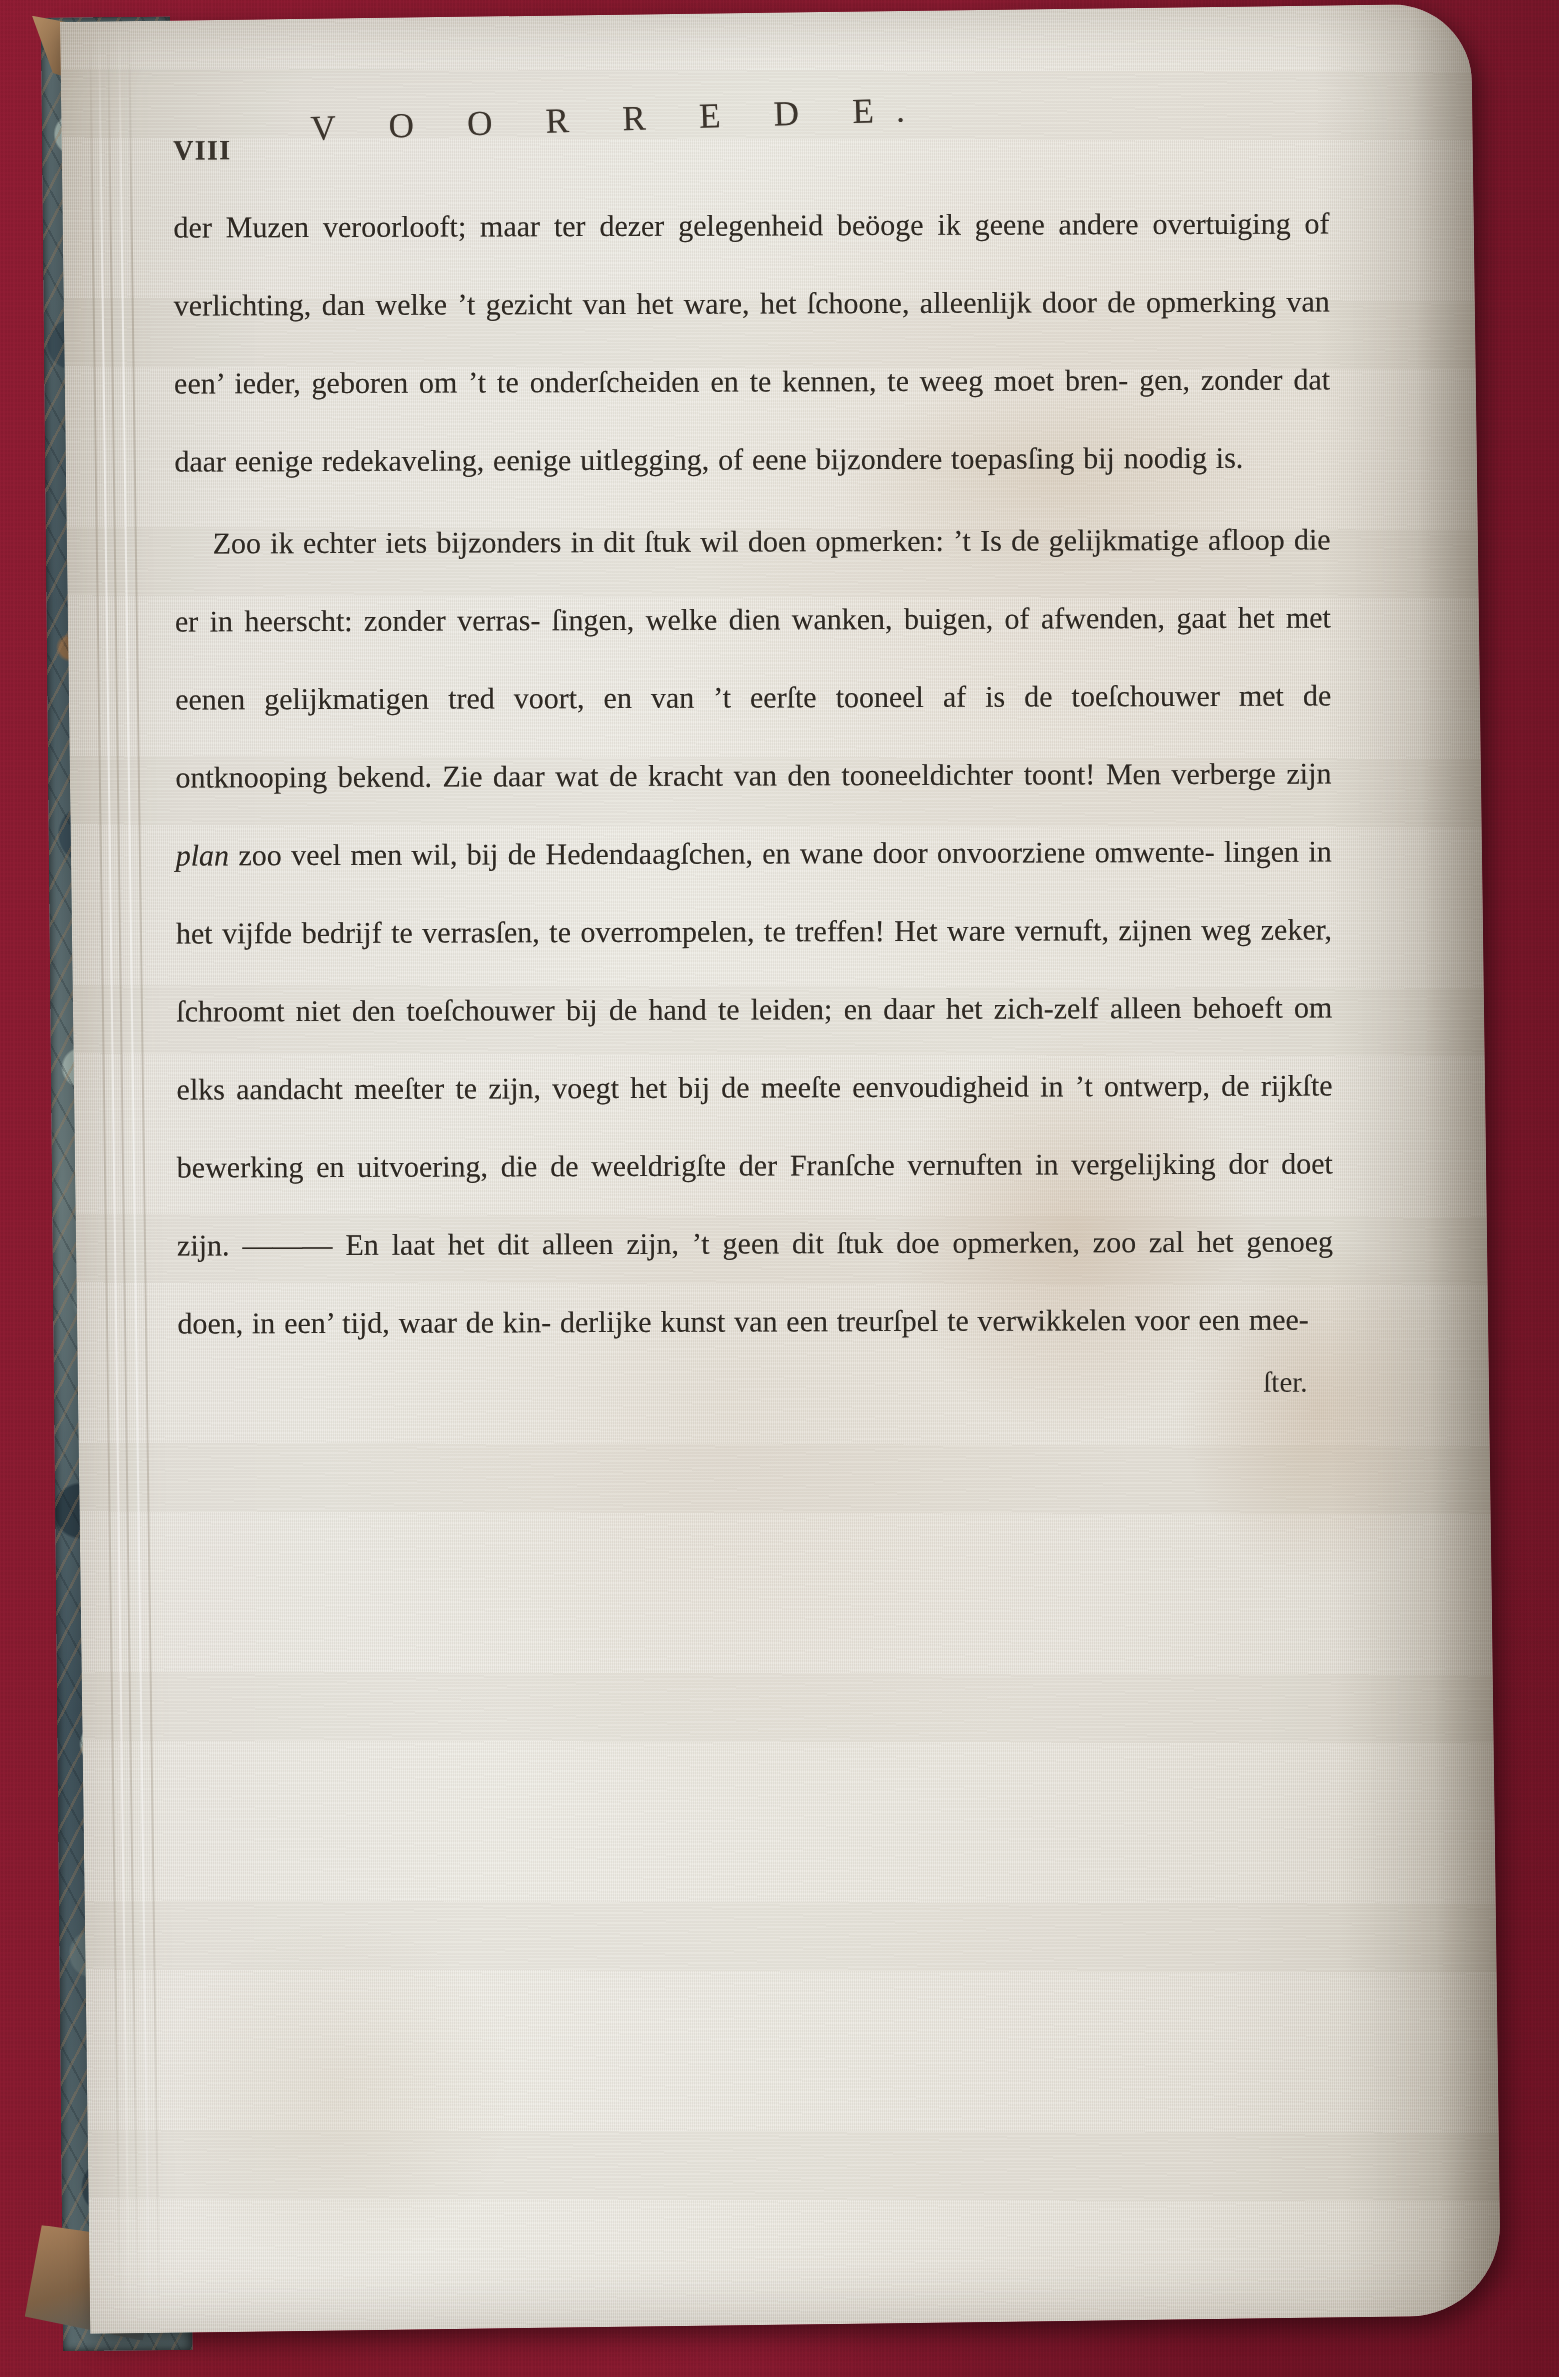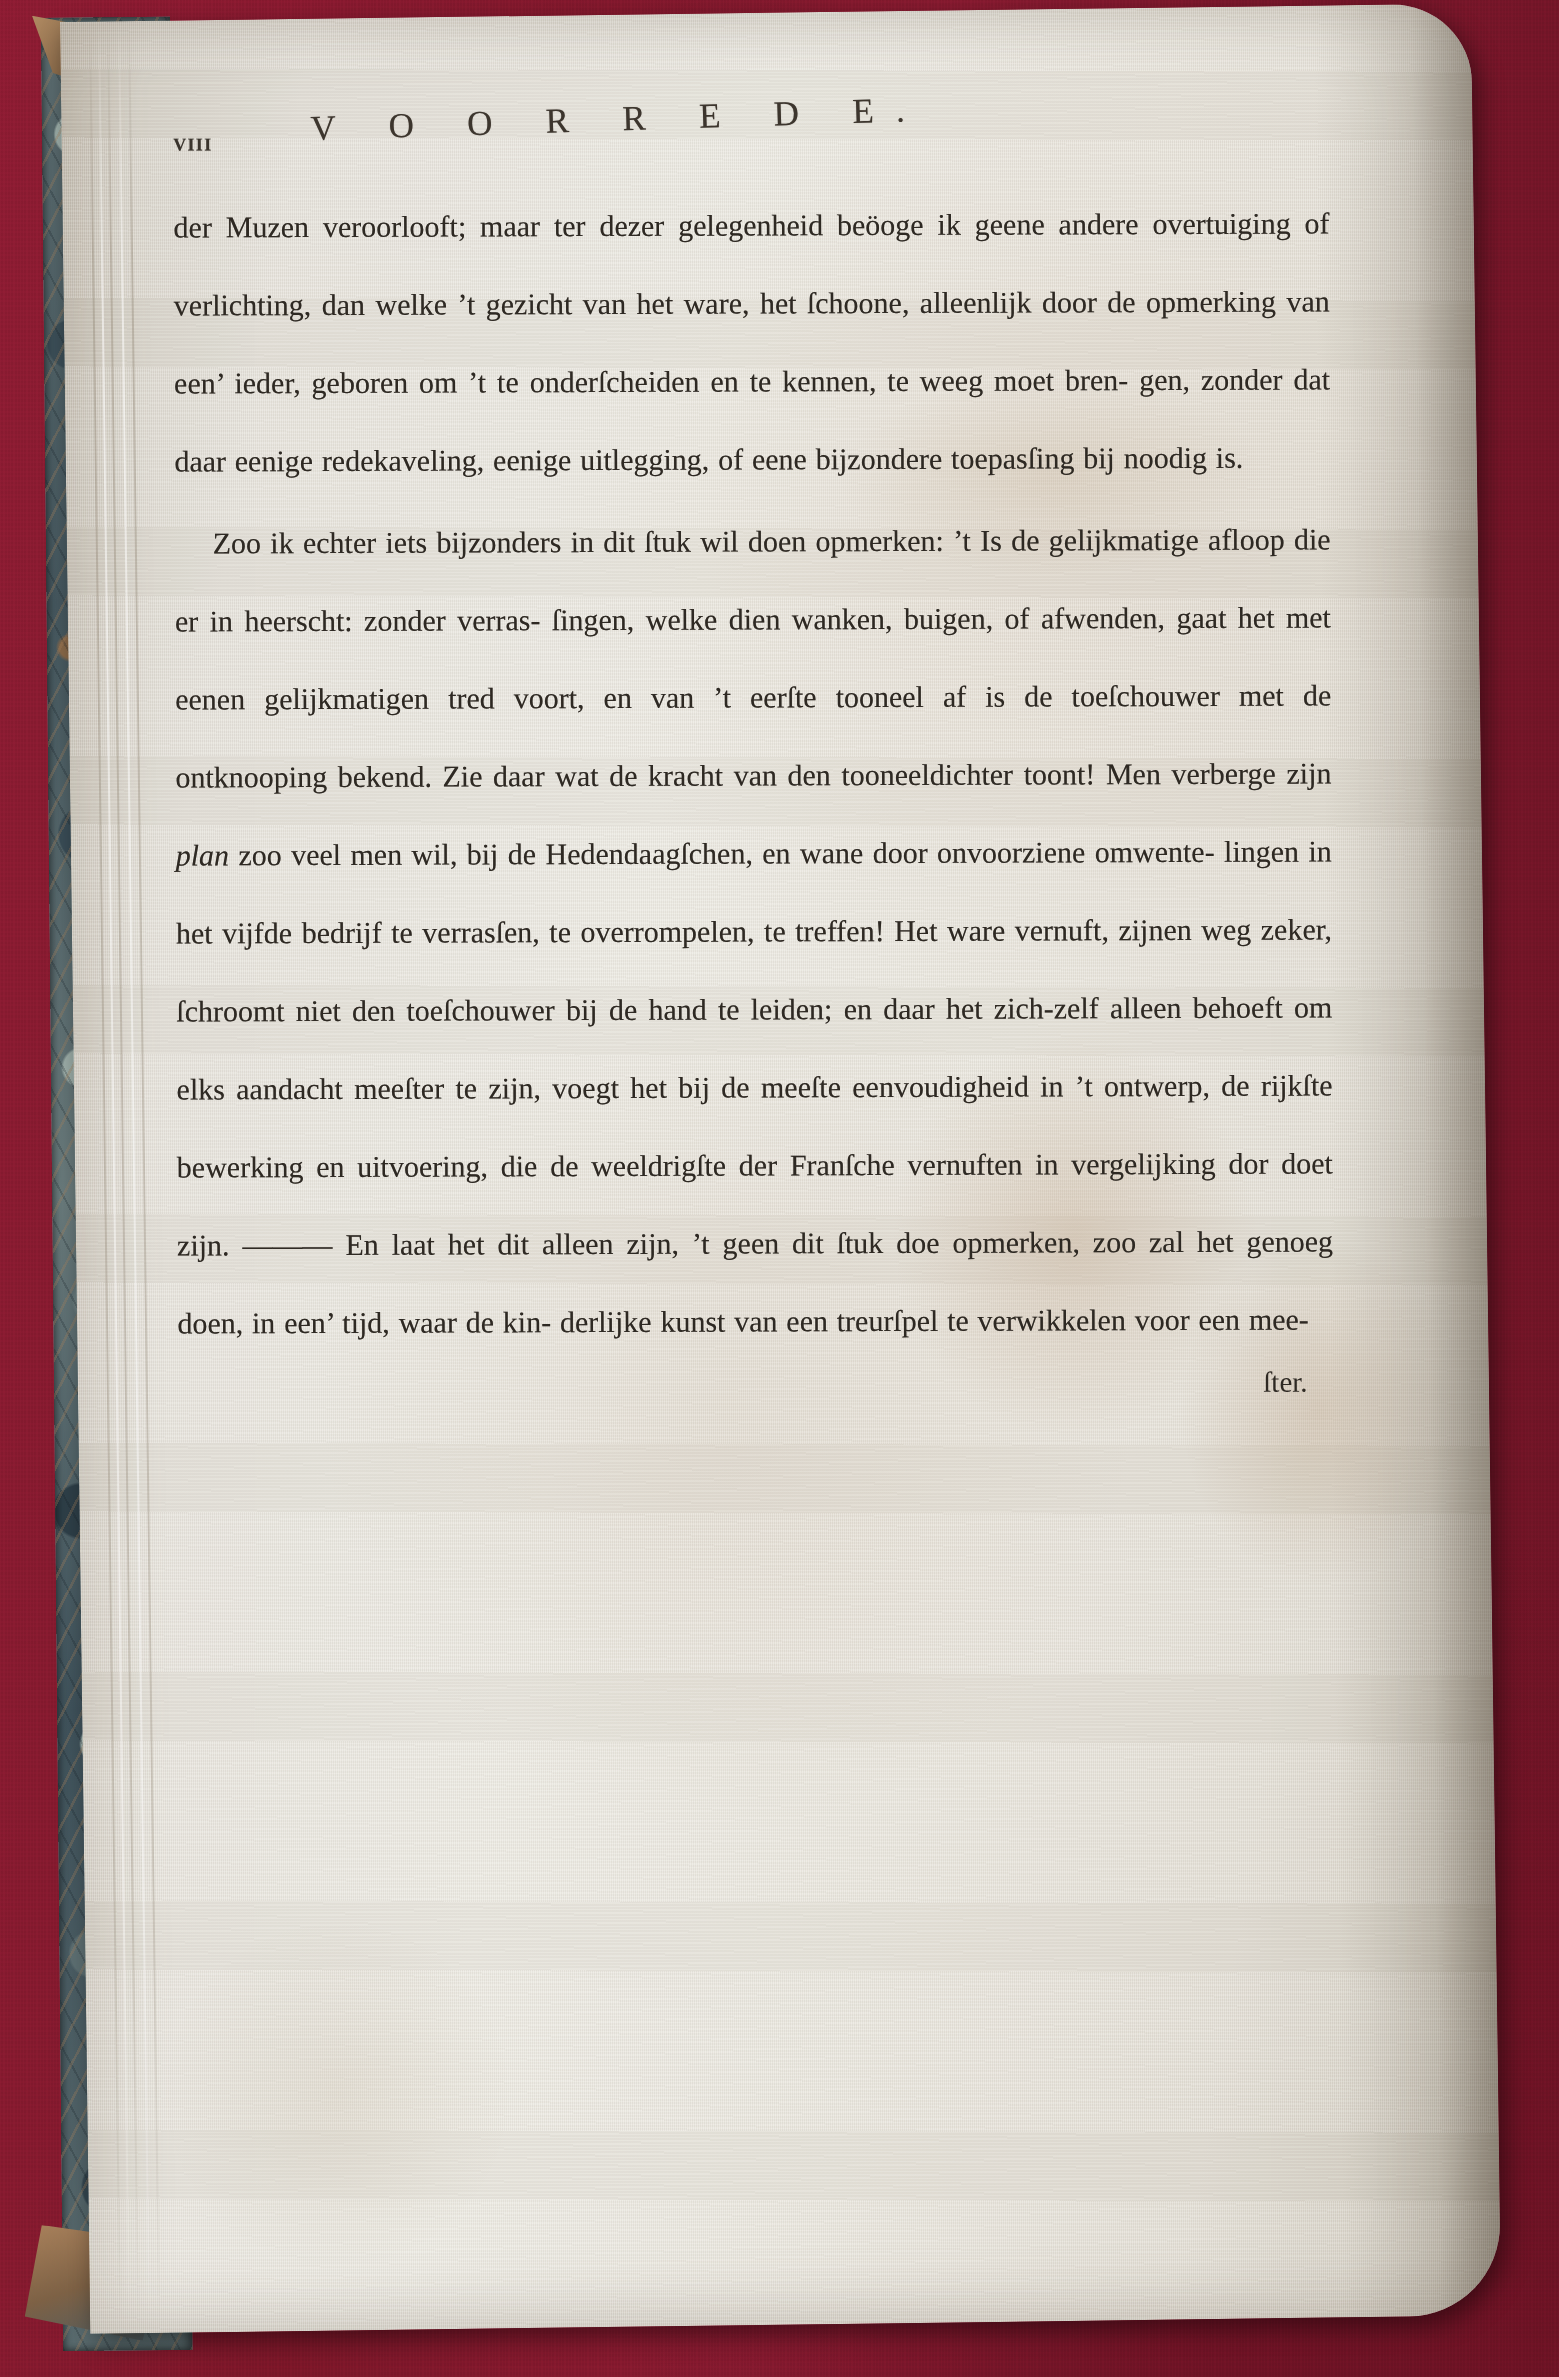--- a/index.html
+++ b/index.html
@@ -119,21 +119,21 @@
     position:absolute;left:112px;top:85px;width:1156px;
     transform:rotate(0.55deg);
     transform-origin:top left;
     color:#2b2723;
   }
   #header{
     position:relative;height:63px;margin-bottom:20px;
   }
   #folio{
     position:absolute;left:0;top:29px;
-    font-size:18px;letter-spacing:1.3px;font-weight:600;
+    font-size:28px;letter-spacing:1.3px;font-weight:600;
     font-variant:small-caps;color:#3a342d;
     text-shadow:0 0 0.7px rgba(60,54,46,.6);
   }
   #running-title{
     position:absolute;left:138px;top:4px;
     font-size:35px;letter-spacing:22.3px;
     color:#3c352d;
     text-shadow:0 0 0.8px rgba(55,48,40,.5);
     transform:rotate(-1.6deg);
     transform-origin:left bottom;

